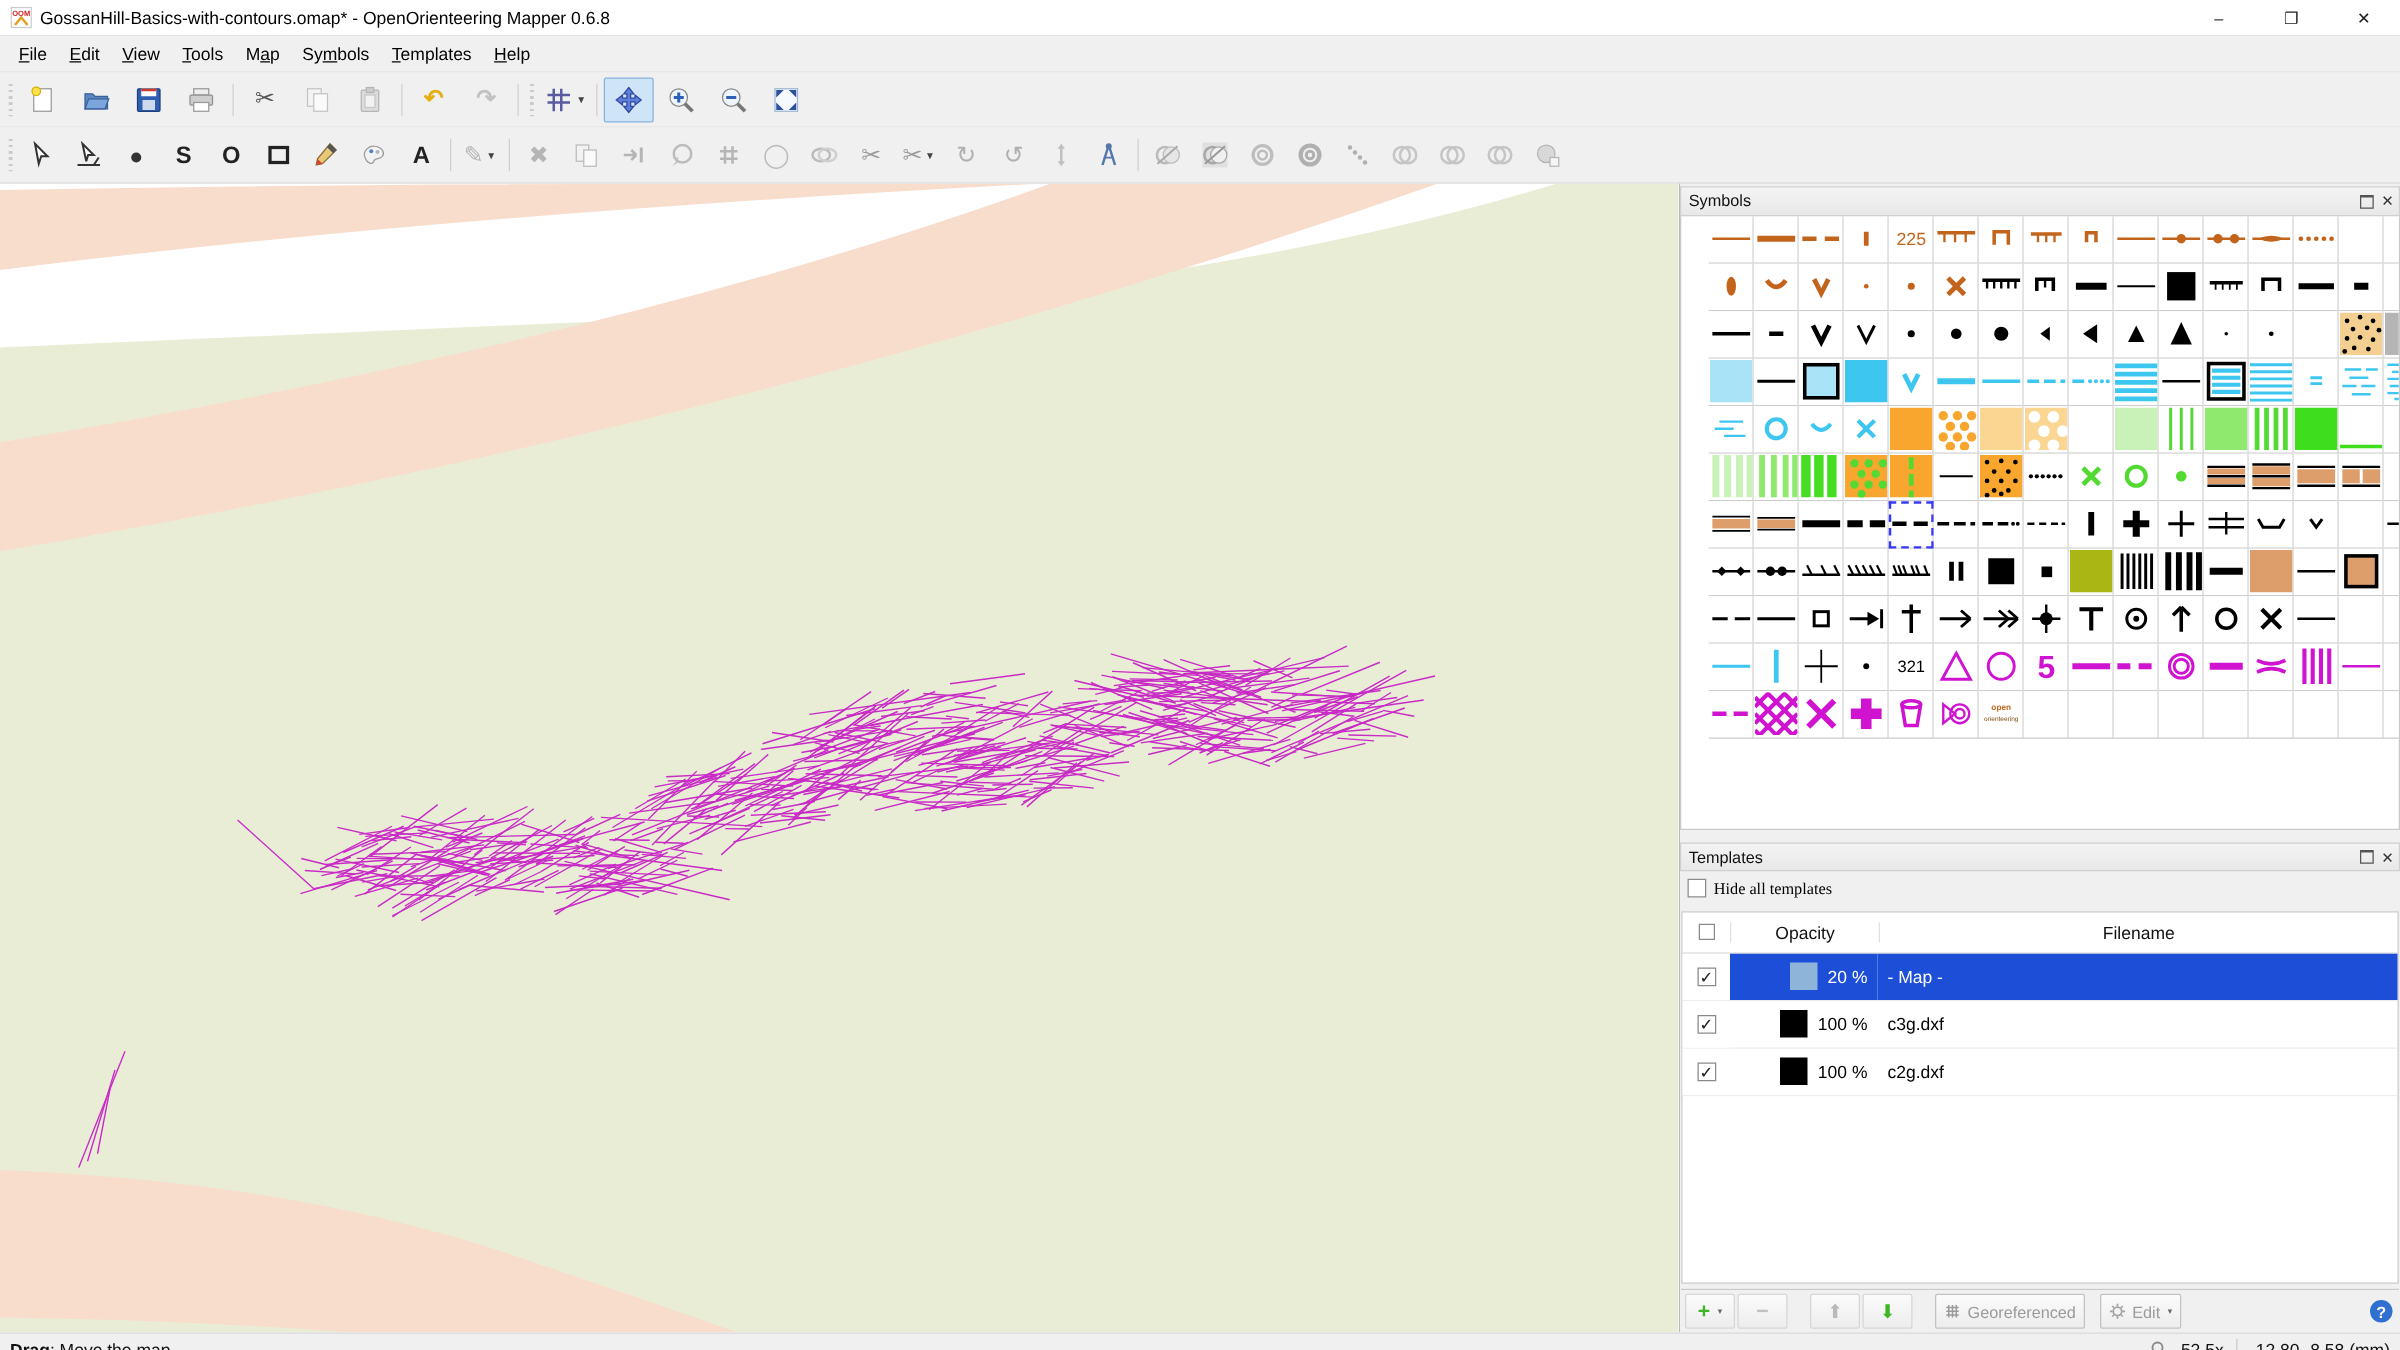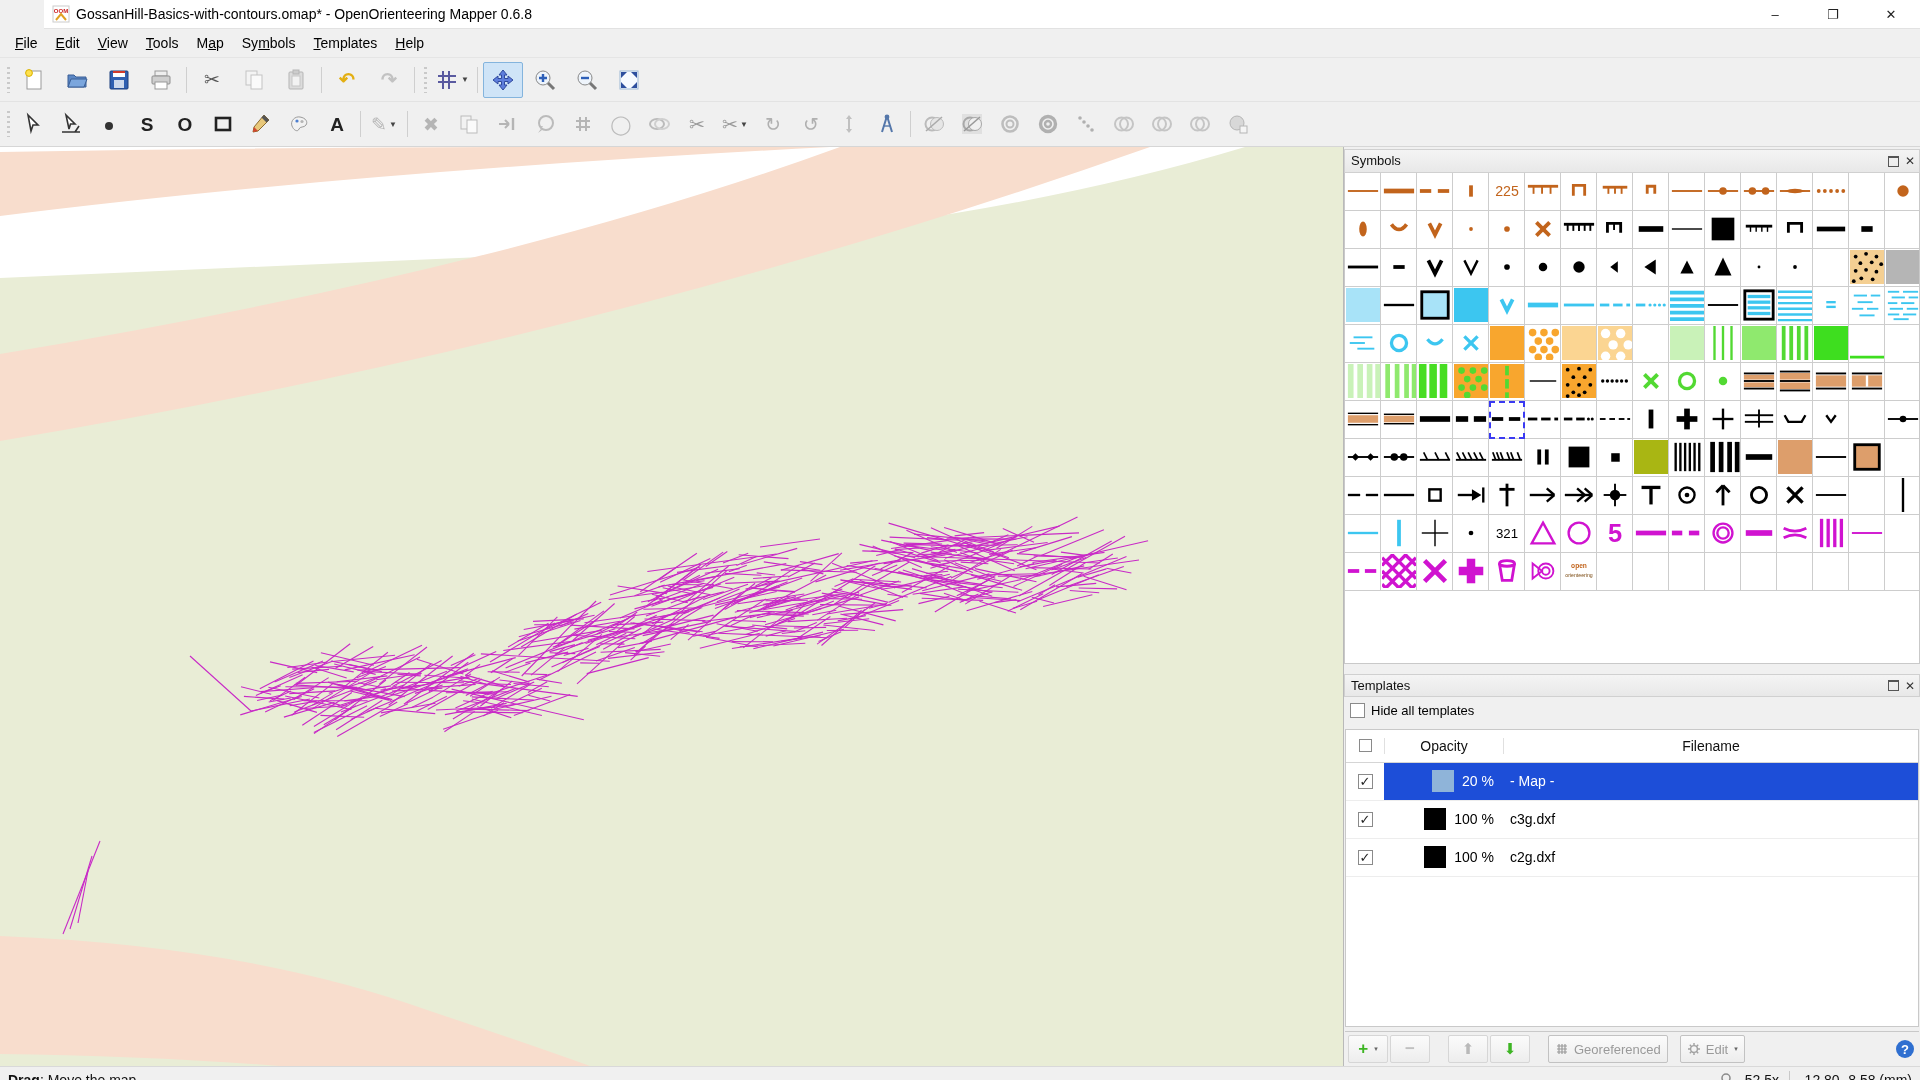--- a/index.html
+++ b/index.html
@@ -1,17 +1,17 @@
 <!DOCTYPE html>
 <html><head>
 <meta charset="utf-8">
 <style>
   html,body{margin:0;padding:0;width:1920px;height:1080px;overflow:hidden;
     font-family:"Liberation Sans",sans-serif;background:#f0f0f0;}
-  .titlebar{height:28px;background:#ffffff;display:flex;align-items:center;position:relative;border-bottom:1px solid #e2e2e2;margin-left:44px;}
+  .titlebar{height:28px;background:#ffffff;display:flex;align-items:center;position:relative;border-bottom:1px solid #e2e2e2;}
   .titlebar .appicon{width:18px;height:18px;margin:0 6px 0 8px;}
   .titlebar .title{font-size:14px;color:#000;}
   .wincontrols{position:absolute;right:0;top:0;height:28px;display:flex;}
   .winbtn{width:58px;height:28px;display:flex;align-items:center;justify-content:center;font-size:13px;color:#222;cursor:default;}
   .menubar{height:28px;background:#f0f0f0;display:flex;align-items:center;padding-left:6px;border-bottom:1px solid #e5e5e5;}
   .menuitem{padding:4px 9px;font-size:14px;color:#000000;}
   .menuitem u{text-decoration:underline;}
   .toolbar{background:#f0f0f0;display:flex;align-items:center;padding:2px 2px;}
   .tb1{height:39px;border-bottom:1px solid #e3e3e3;}
   .tb2{height:40px;border-bottom:1px solid #d6d6d6;}
@@ -23,26 +23,26 @@
   .tbtn .dd{font-size:8px;color:#444;margin-left:2px;}
   .tbsep{width:1px;height:26px;background:#cfcfcf;margin:0 4px;}
   .main{display:flex;height:919px;}
   .canvas-wrap{width:1343px;height:919px;position:relative;background:#fff;overflow:hidden;}
   .dock{width:577px;height:919px;background:#f0f0f0;border-left:1px solid #b9b9b9;box-sizing:border-box;display:flex;flex-direction:column;}
   .panelhdr{height:22px;background:linear-gradient(#f4f4f4,#e8e8e8);border:1px solid #d0d0d0;display:flex;align-items:center;padding:0 6px;font-size:13px;color:#111;position:relative;margin-top:2px;}
   .panelhdr .hdrbtns{position:absolute;right:4px;top:0;height:22px;display:flex;align-items:center;gap:6px;}
   .floatico{width:9px;height:8px;border:1px solid #555;border-top:2px solid #555;display:inline-block;}
   .closeico{font-size:12px;color:#333;line-height:1;}
   .symbody{background:#fff;border:1px solid #c9c9c9;border-top:none;height:497px;overflow:hidden;}
-  .symgrid{display:grid;grid-template-columns:repeat(16,36px);grid-auto-rows:38px;}
+  .symgrid{display:grid;grid-template-columns:repeat(16,36px);grid-auto-rows:38px;padding-left:22px;}
   .symcell{border-right:1px solid #cdcdcd;border-bottom:1px solid #cdcdcd;display:flex;align-items:center;justify-content:center;box-sizing:border-box;background:#fff;}
   .symcell.sel{outline:2px dashed #3a3af2;outline-offset:-2px;}
   .symcell svg{display:block;}
   .splitter{height:8px;}
-  .hideall{height:28px;display:flex;align-items:center;padding-left:6px;font-size:13px;gap:6px;}
+  .hideall{height:28px;display:flex;align-items:center;padding-left:6px;font-size:13px;gap:6px;font-family:Liberation Serif, serif;}
   .cb{width:15px;height:15px;background:#fff;border:1px solid #8a8a8a;display:inline-flex;align-items:center;justify-content:center;font-size:13px;color:#222;box-sizing:border-box;}
   .tpltable{background:#fff;border:1px solid #c9c9c9;margin:4px 1px;height:301px;}
   .tplhead{display:flex;height:32px;border-bottom:1px solid #d5d5d5;align-items:center;font-size:14px;color:#111;}
   .tplhead .c0{width:38px;display:flex;justify-content:center;}
   .tplhead .c1{width:118px;text-align:center;border-left:1px solid #e0e0e0;}
   .tplhead .c2{flex:1;text-align:center;border-left:1px solid #e0e0e0;}
   .tplrow{display:flex;height:37px;align-items:center;font-size:14px;border-bottom:1px solid #ededed;}
   .tplrow .c0{width:38px;display:flex;justify-content:center;align-items:center;align-self:stretch;background:#fff;}
   .tplrow .c1{width:118px;display:flex;align-items:center;justify-content:flex-end;gap:8px;padding-right:8px;box-sizing:border-box;align-self:stretch;}
   .tplrow .c2{flex:1;padding-left:8px;align-self:stretch;display:flex;align-items:center;}

